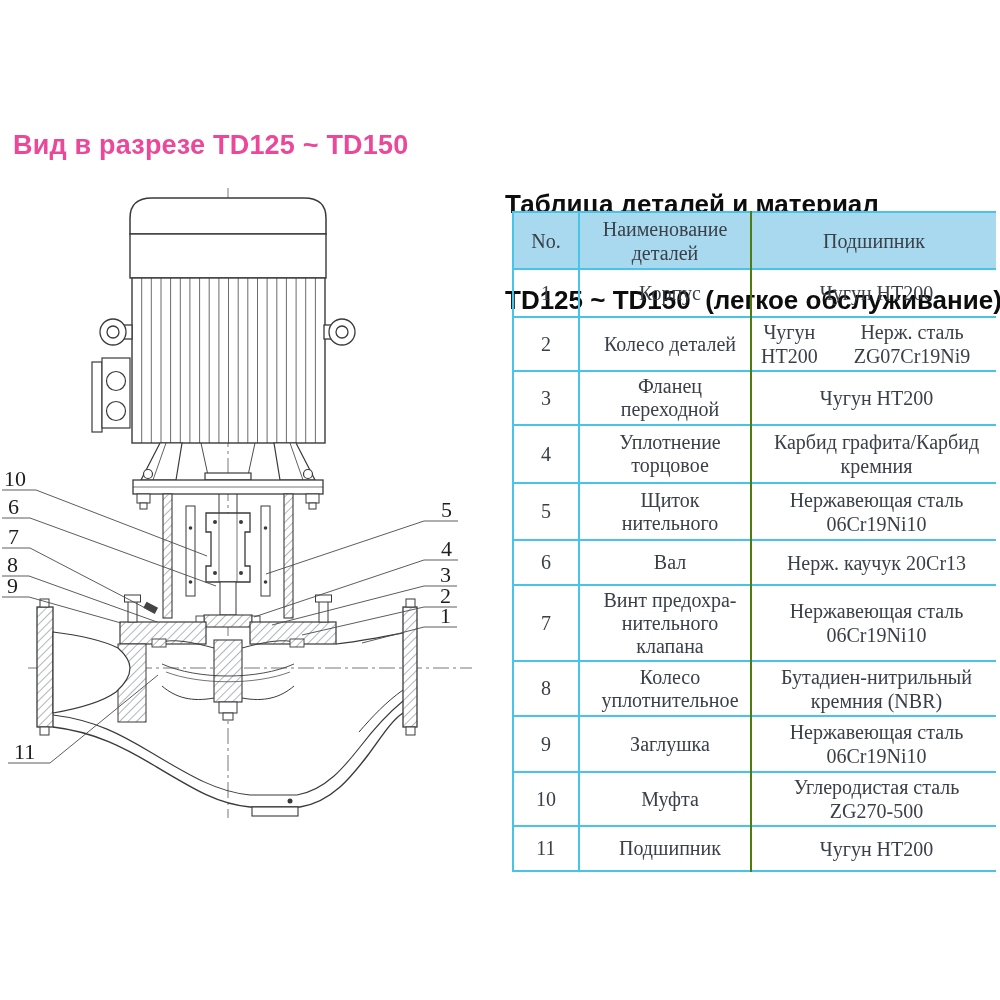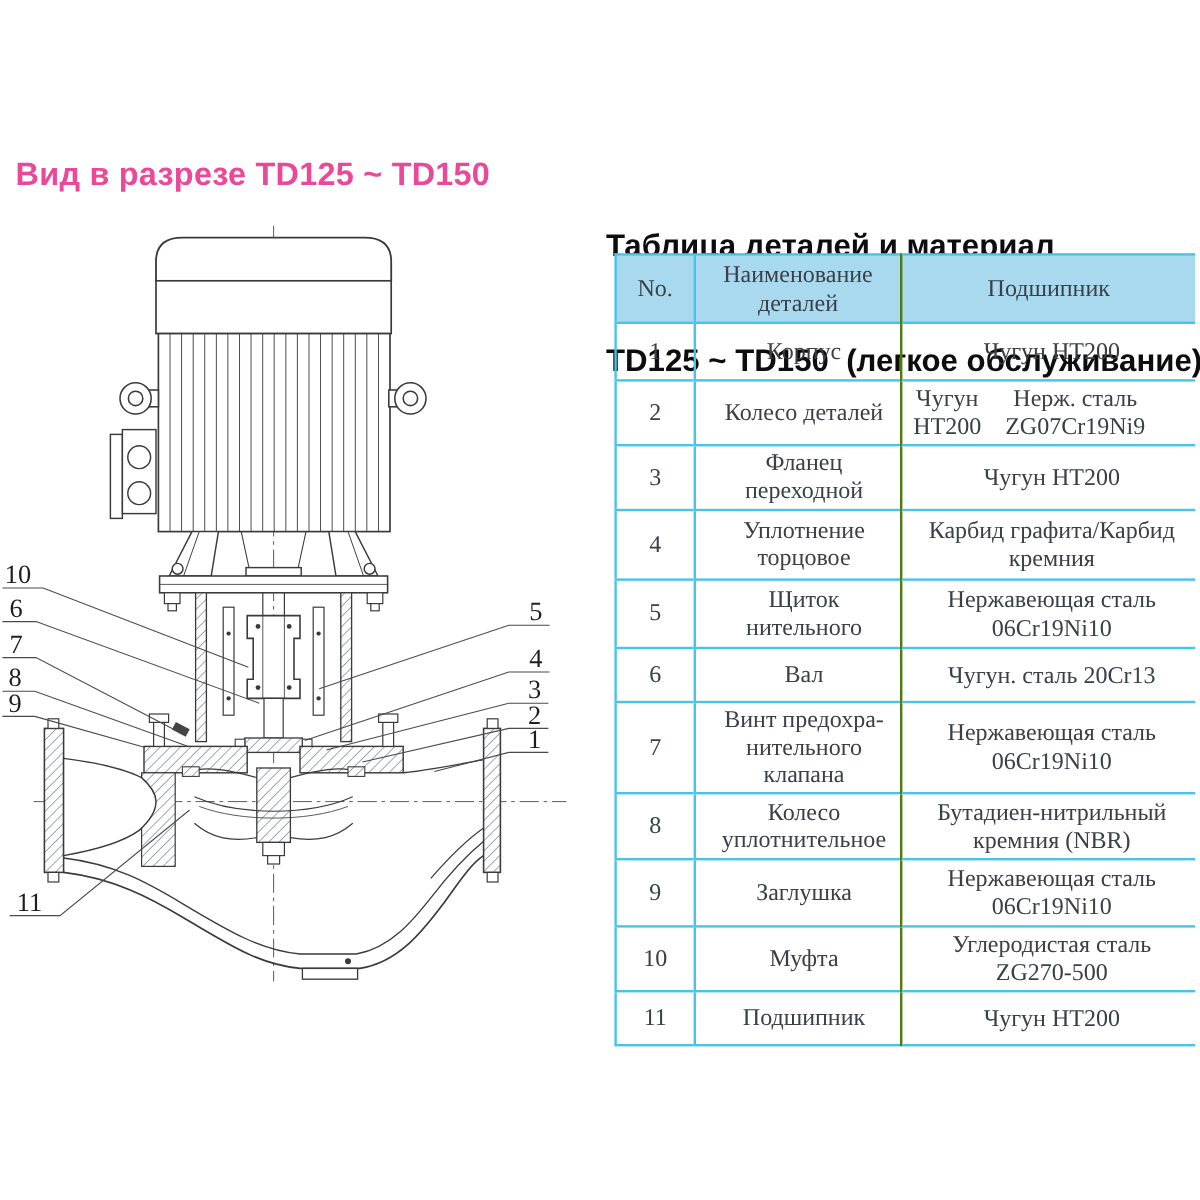--- a/index.html
+++ b/index.html
@@ -30,21 +30,21 @@
     vertical-align:middle;font-weight:400;
   }
   th.c-no,td.c-no{width:62px;text-align:center;border-right:2px solid #47c4e8;}
   th.c-name,td.c-name{width:168px;border-right:2px solid #4d7c0f;}
   td.c-name{padding:2px 6px 2px 16px;line-height:23px;white-space:pre-line;text-align:center;}
   td.c-mat{padding:2px 4px 2px 9px;line-height:24px;white-space:pre-line;text-align:center;}
   thead th{
     background:#a8d9ee;color:#243447;text-align:center;line-height:24px;
     white-space:pre-line;height:53px;
   }
-  .mat-split{display:flex;gap:20px;}
+  .mat-split{display:flex;gap:36px;}
   .mat-split div{white-space:pre-line;}
   
   #drawing{left:0;top:170px;}
   svg text.callout{
     font-family:"Liberation Serif",serif;font-size:22px;fill:#1e1e1e;
   }
 </style>
 </head>
 <body>
 
@@ -260,21 +260,21 @@
         <tr style="height: 57px;">
           <td class="c-no">5</td>
           <td class="c-name">Щиток
 нительного</td>
           <td class="c-mat">Нержавеющая сталь
 06Cr19Ni10</td>
         </tr>
         <tr style="height: 45px;">
           <td class="c-no">6</td>
           <td class="c-name">Вал</td>
-          <td class="c-mat">Чугун. сталь 20Cr13</td>
+          <td class="c-mat">Нерж. каучук 20Cr13</td>
         </tr>
         <tr style="height: 76px;">
           <td class="c-no">7</td>
           <td class="c-name">Винт предохра-
 нительного
 клапана</td>
           <td class="c-mat">Нержавеющая сталь
 06Cr19Ni10</td>
         </tr>
         <tr style="height: 55px;">

